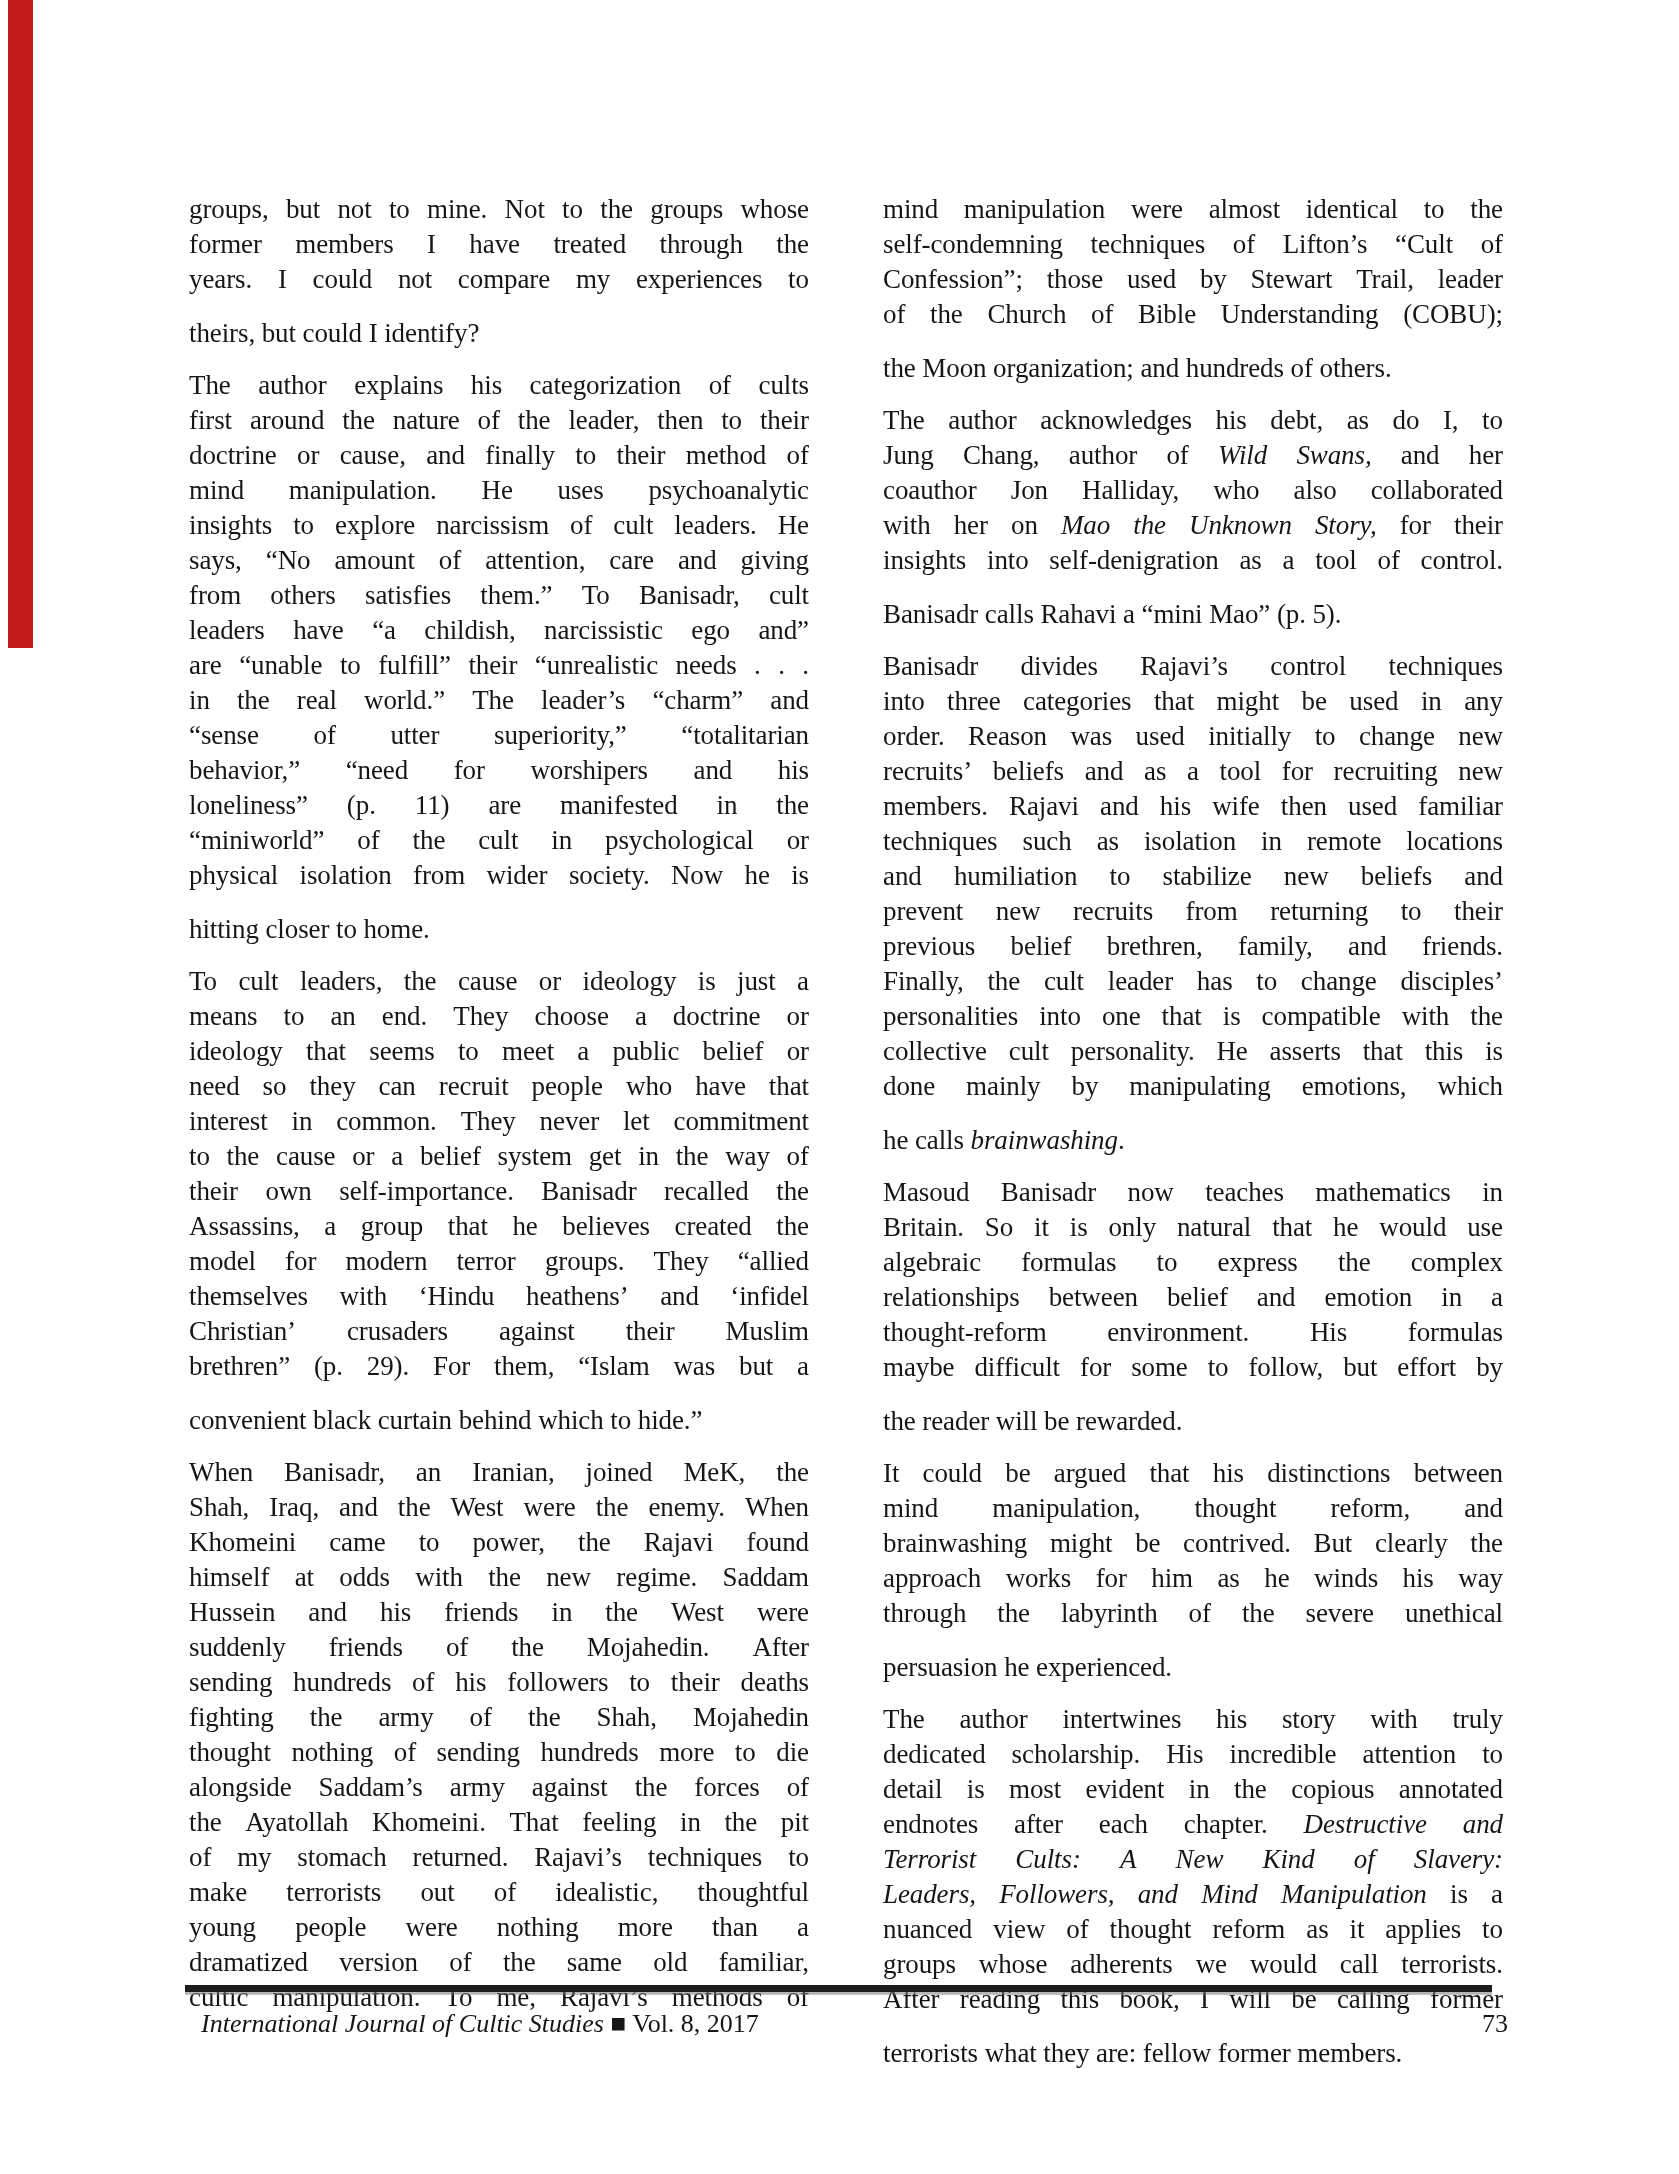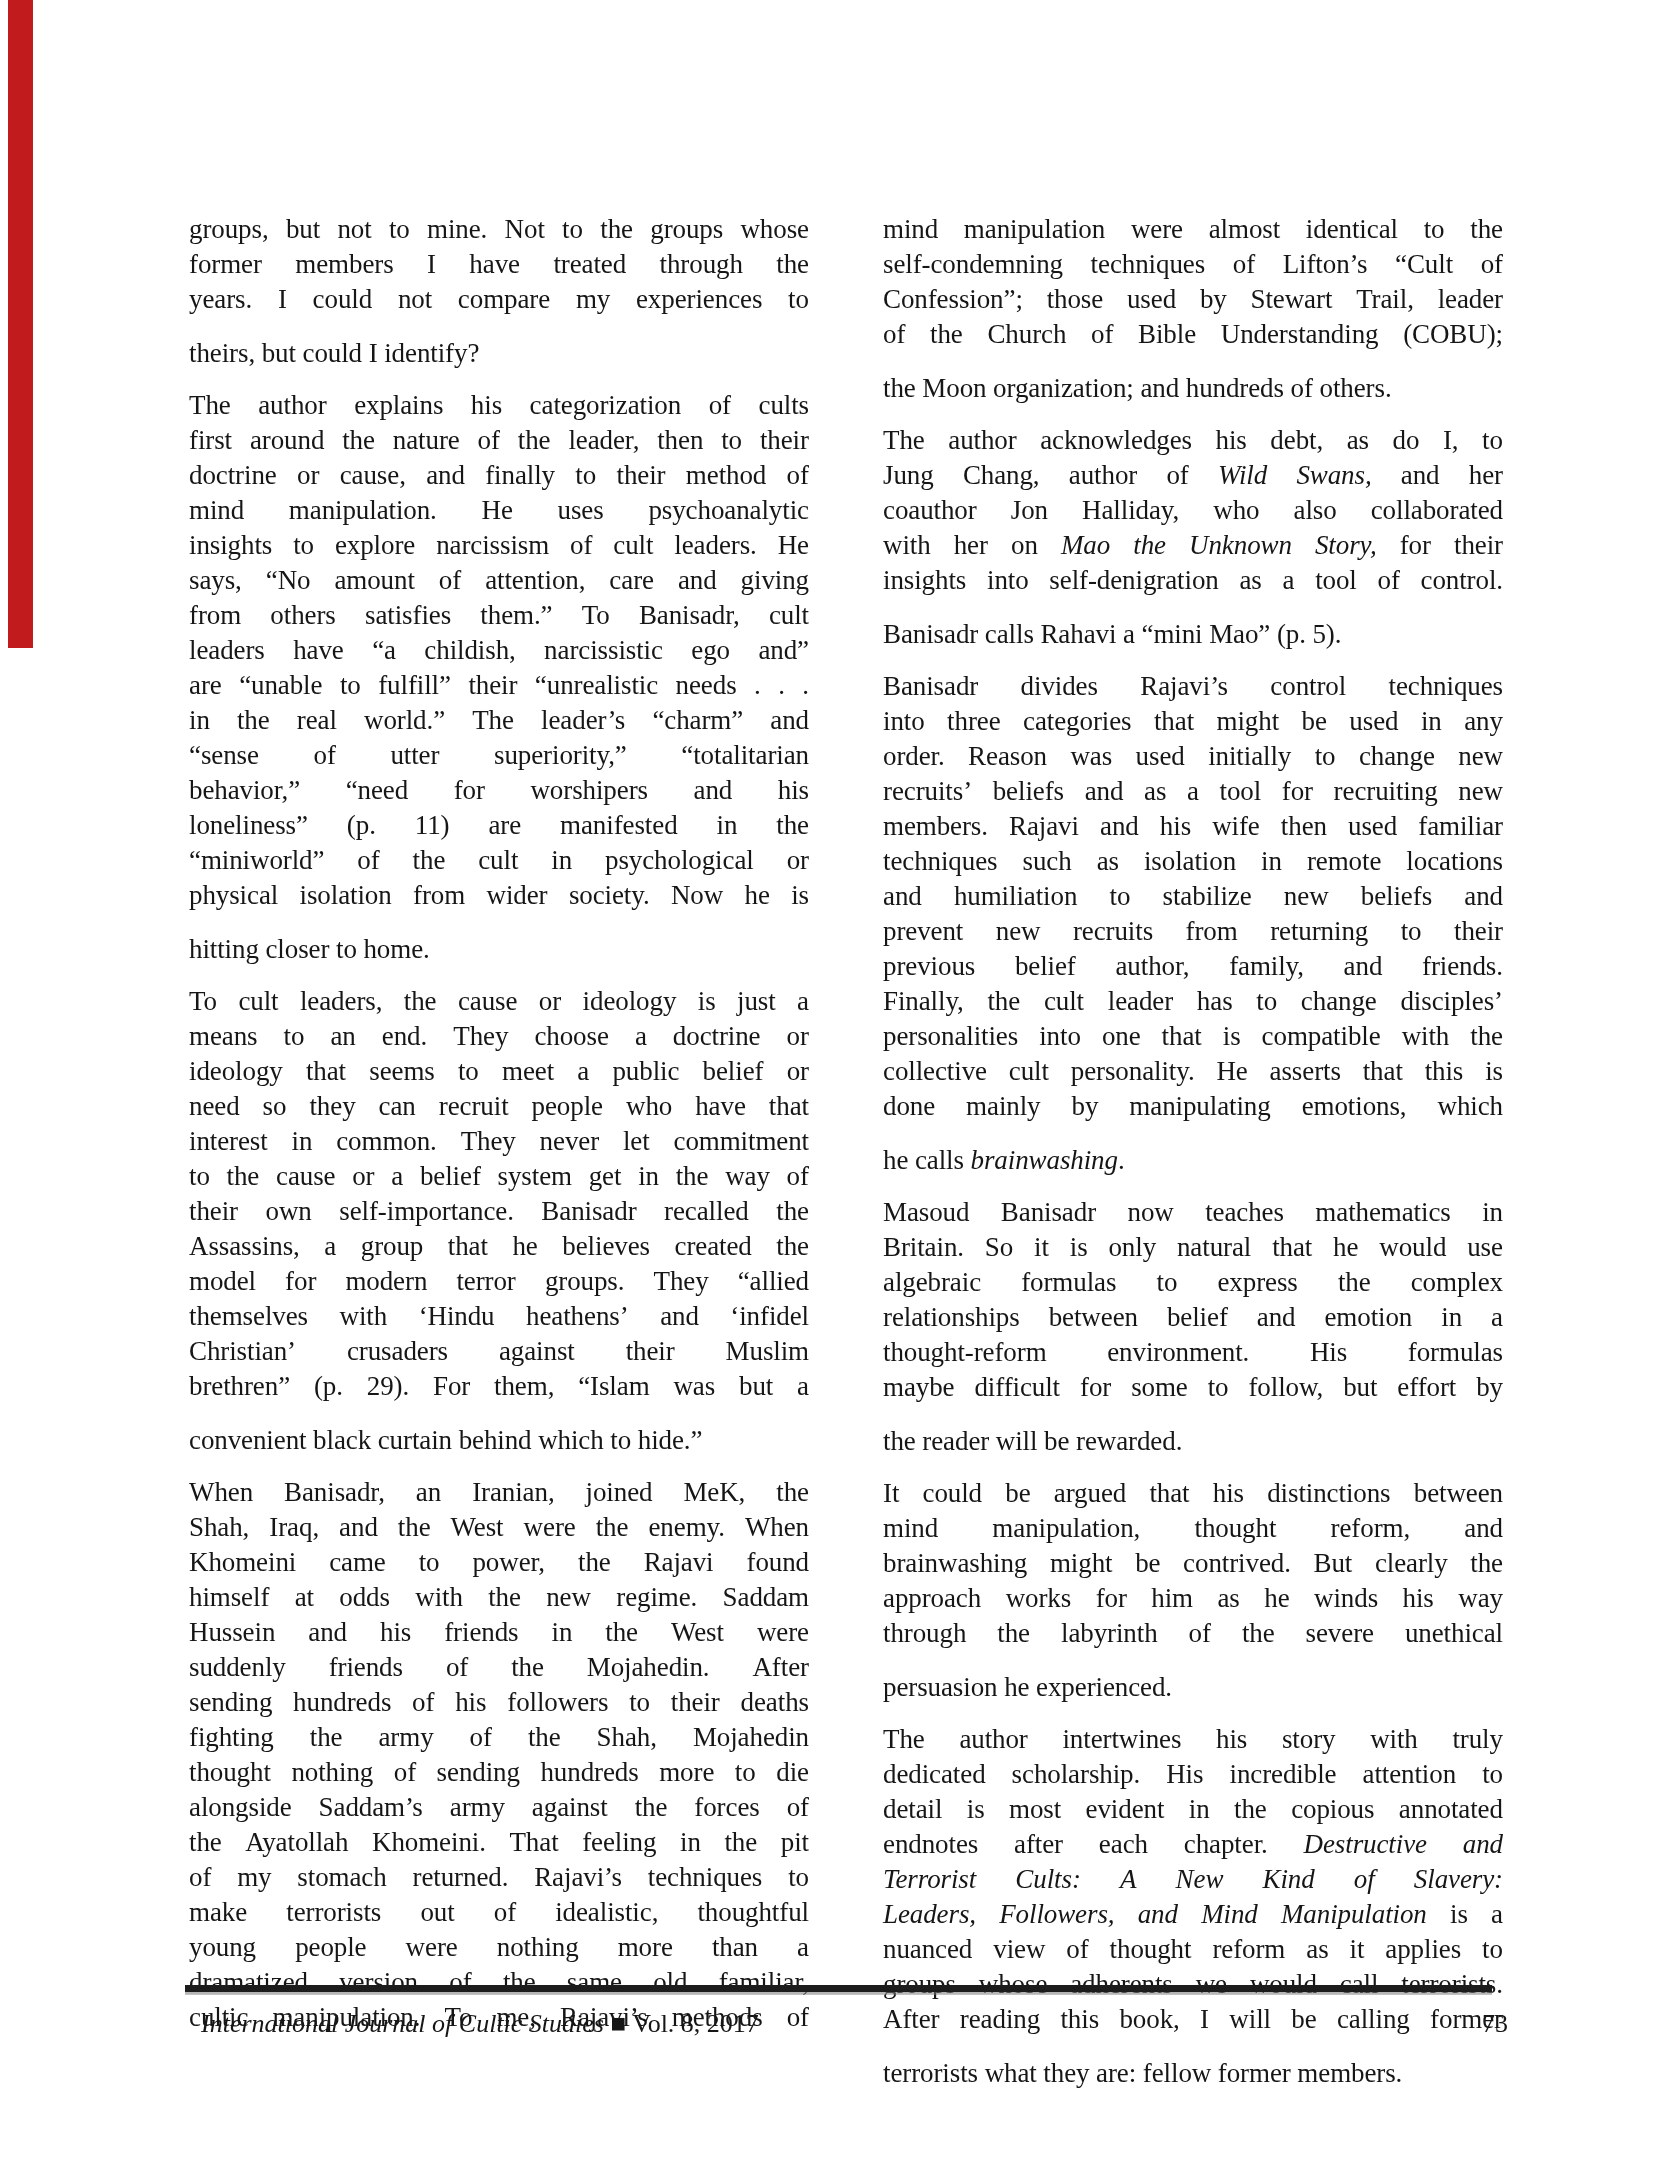--- a/index.html
+++ b/index.html
@@ -9,21 +9,21 @@
     position:relative;
     font-family:"Liberation Serif","DejaVu Serif",serif;
     color:#161616;
     overflow:hidden;
   }
   .ribbon{
     position:absolute;left:7.5px;top:0;width:25.4px;height:648px;
     background:#c11b1e;
   }
   .col{
-    position:absolute;top:212px;width:620px;
+    position:absolute;top:192px;width:620px;
     font-size:27px;line-height:35px;
     letter-spacing:-0.1px;
   }
   #col-left{left:189px;}
   #col-right{left:883px;}
   .para{margin:0 0 17px 0;}
   .line{display:flex;justify-content:space-between;white-space:nowrap;}
   .line.last{display:block;white-space:normal;margin-top:19px;}
   .line i{font-style:italic;}
   .footer-rule{
@@ -665,21 +665,21 @@
         <span>new</span>
         <span>recruits</span>
         <span>from</span>
         <span>returning</span>
         <span>to</span>
         <span>their</span>
       </div>
       <div class="line">
         <span>previous</span>
         <span>belief</span>
-        <span>author,</span>
+        <span>brethren,</span>
         <span>family,</span>
         <span>and</span>
         <span>friends.</span>
       </div>
       <div class="line">
         <span>Finally,</span>
         <span>the</span>
         <span>cult</span>
         <span>leader</span>
         <span>has</span>

